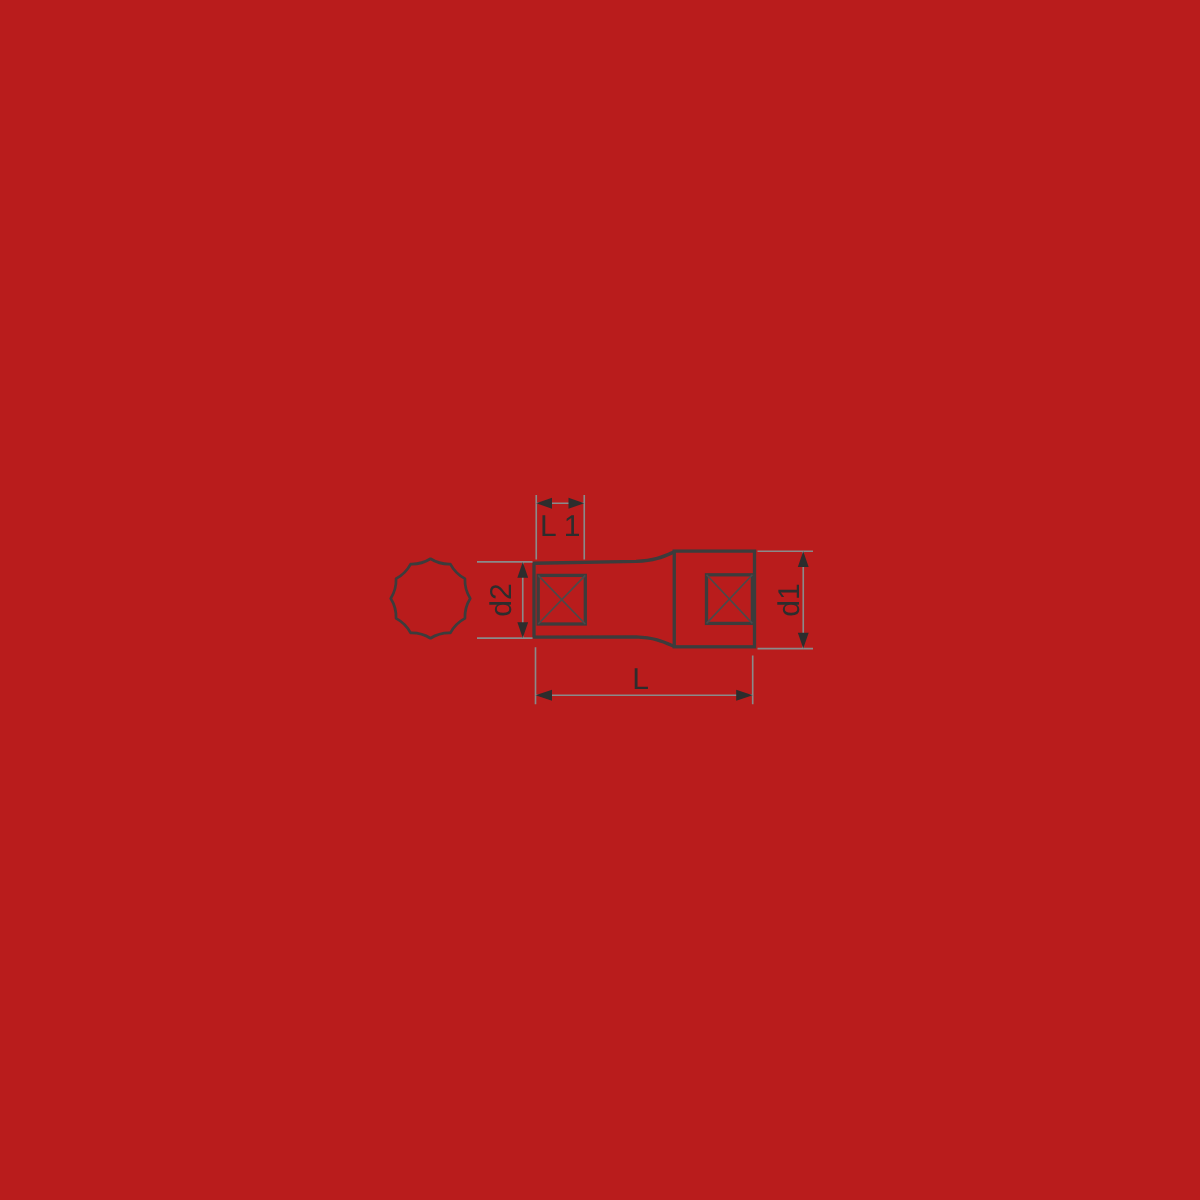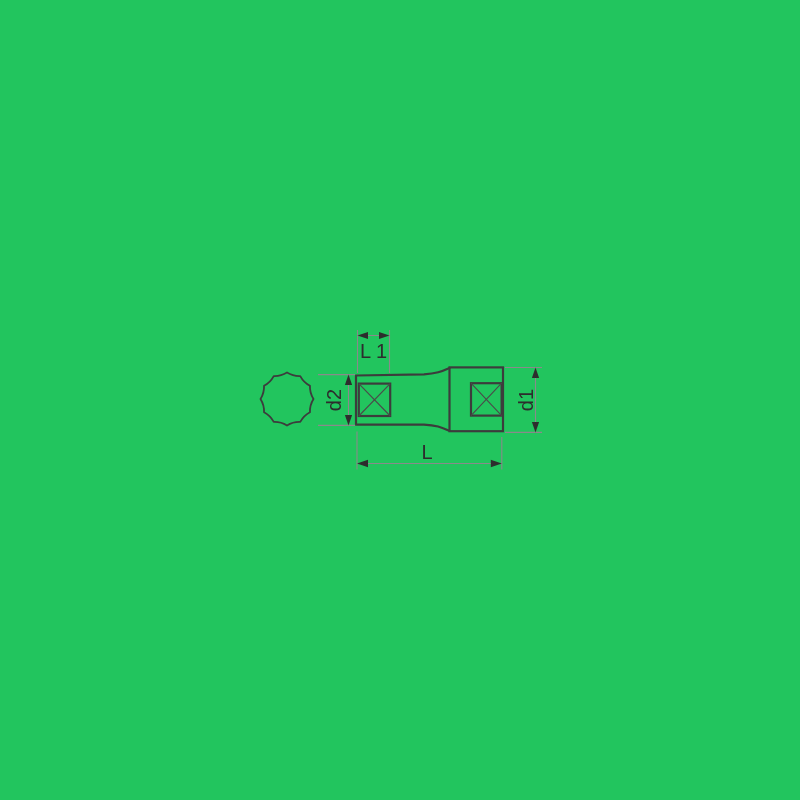--- a/index.html
+++ b/index.html
@@ -8,21 +8,21 @@
     width: 800px;
     height: 800px;
     background: #ffffff;
     overflow: hidden;
     font-family: "Liberation Sans", sans-serif;
   }
   .stage {
     position: relative;
     width: 800px;
     height: 800px;
-    background: #22c55e;
+    background: #b91c1c;
   }
   svg { display: block; }
   text {
     font-family: "Liberation Sans", sans-serif;
     font-size: 20px;
     fill: #2d2d2d;
   }
 </style>
 </head>
 <body>

